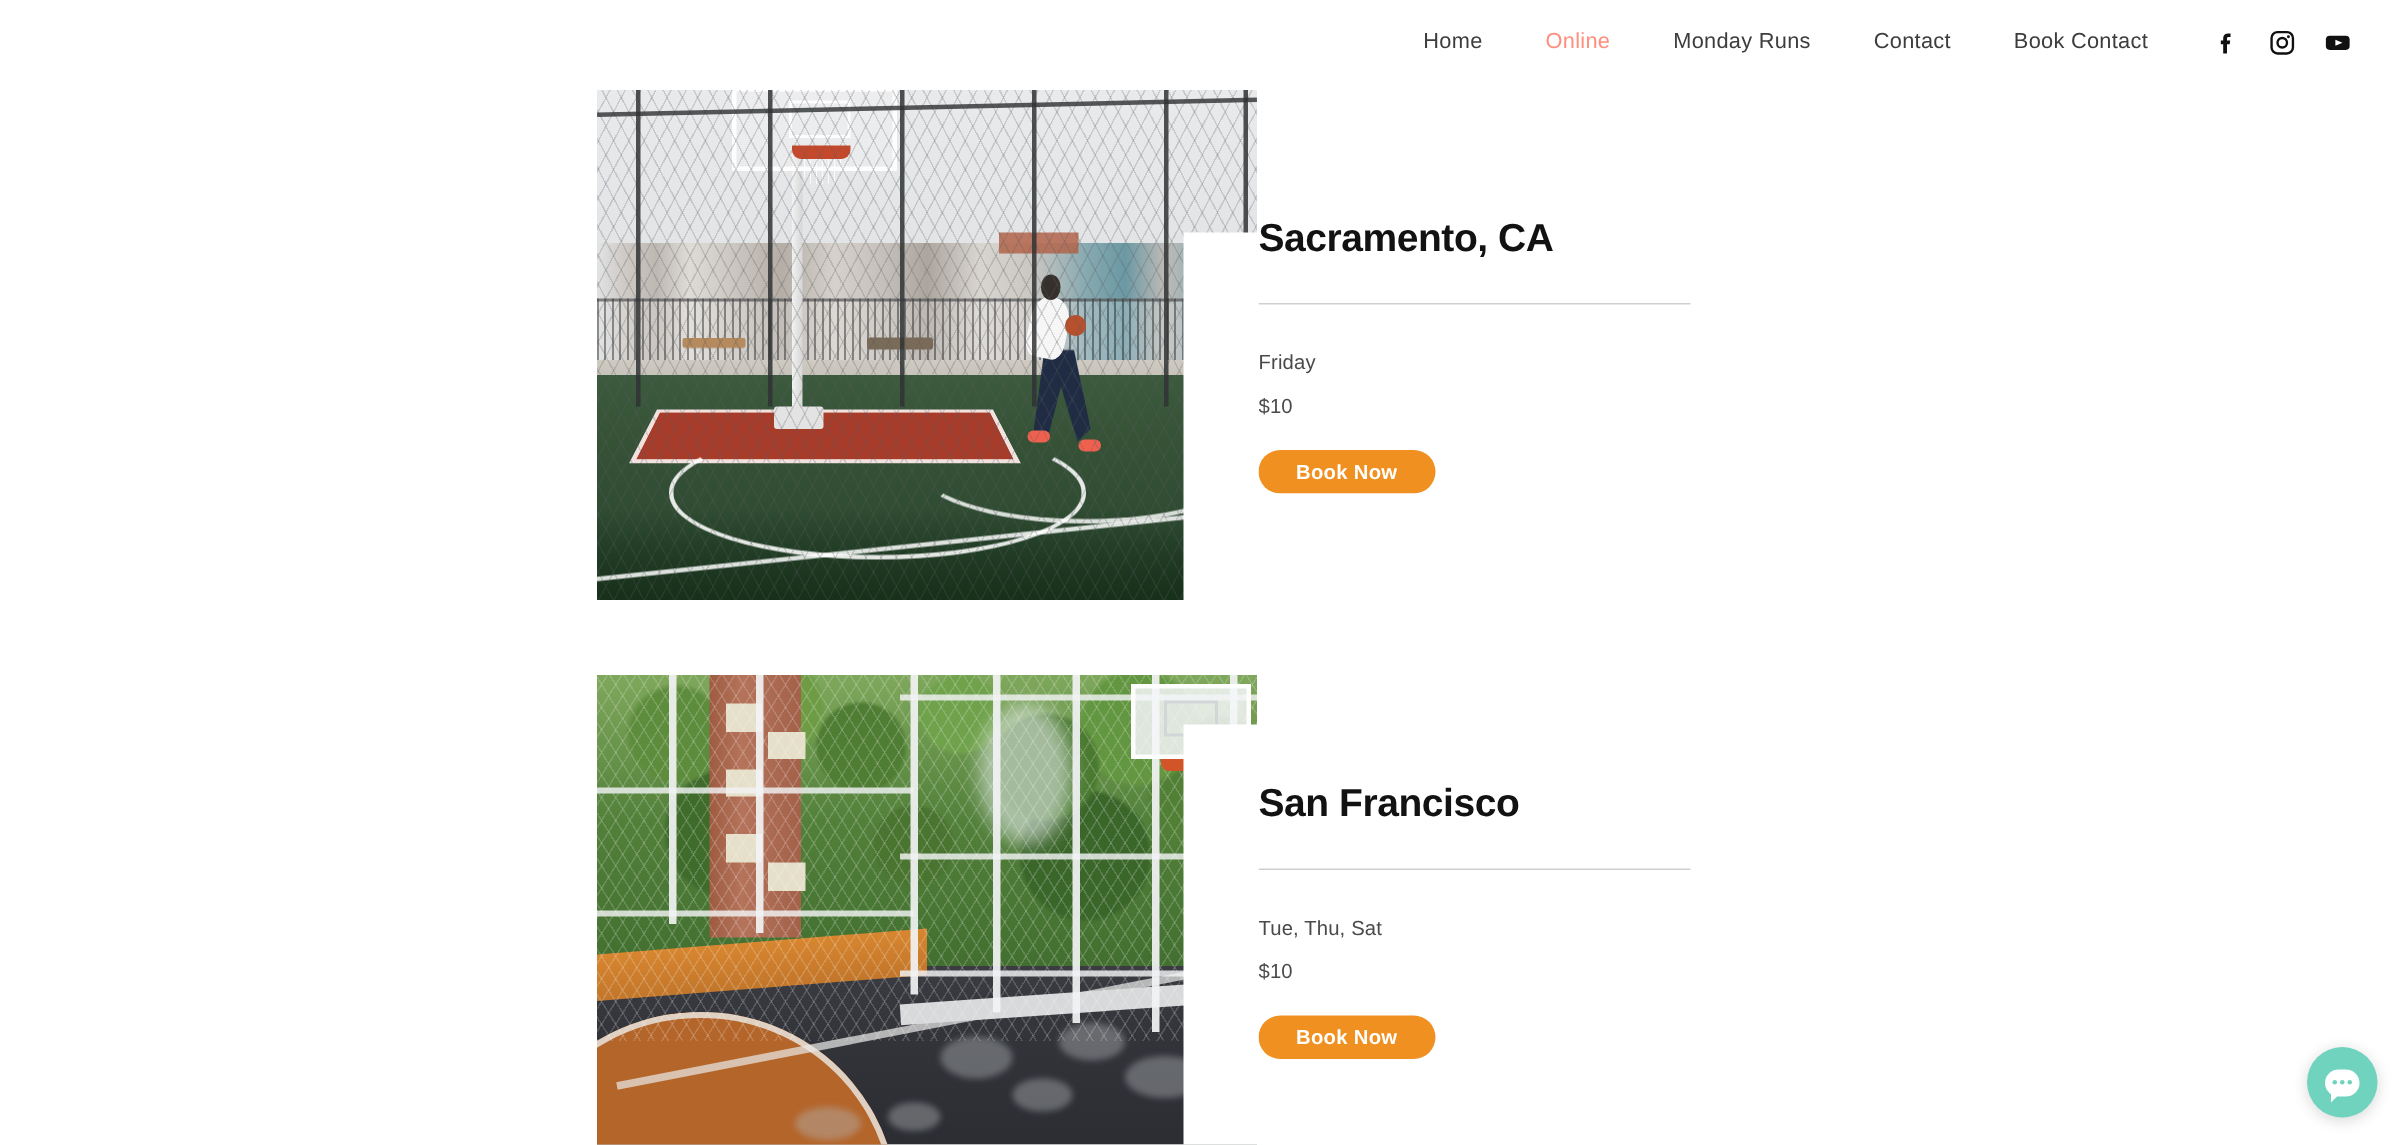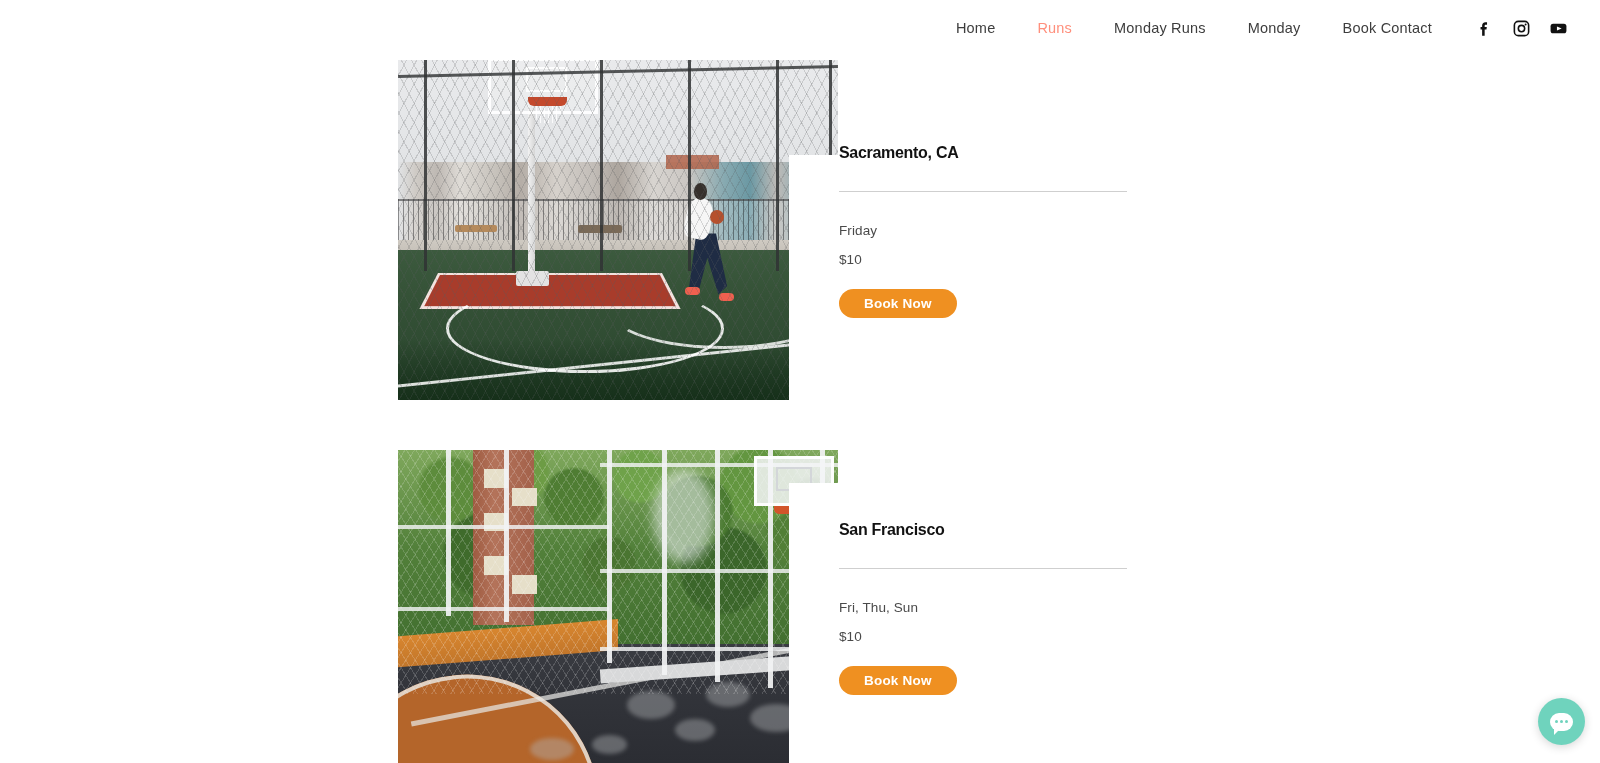--- a/index.html
+++ b/index.html
@@ -334,21 +334,21 @@
   .card {
     position: absolute;
     left: 839px;
     width: 300px;
     z-index: 30;
   }
   #card-sacramento { top: 84px; }
   #card-sanfrancisco { top: 71px; }
 
   .card-title {
-    font-size: 16px;
+    font-size: 26px;
     font-weight: bold;
     color: #121212;
     letter-spacing: -0.3px;
     line-height: 1.1;
     margin: 0;
     white-space: nowrap;
   }
   .card-divider {
     width: 288px;
     height: 1px;
@@ -429,23 +429,23 @@
 </style>
 </head>
 <body>
 
 <div id="page">
 
   <div id="site-header">
     <div id="nav-wrap">
 
       <a class="nav-link">Home</a>
-      <a class="nav-link is-active">Runs</a>
+      <a class="nav-link is-active">Online</a>
       <a class="nav-link">Monday Runs</a>
-      <a class="nav-link">Monday</a>
+      <a class="nav-link">Contact</a>
       <a class="nav-link">Book Contact</a>
 
       <div id="social-icons">
         <span class="social-icon">
           <svg width="19" height="19" viewBox="0 0 24 24" aria-hidden="true">
             <path fill="#111111" d="M15.2 4.2h-2.1c-2.5 0-4.1 1.6-4.1 4.1v1.9H7v3.1h2V21h3.2v-7.7h2.3l.4-3.1h-2.7V8.6c0-.9.3-1.4 1.4-1.4h1.6V4.2z"></path>
           </svg>
         </span>
         <span class="social-icon">
           <svg width="19" height="19" viewBox="0 0 24 24" aria-hidden="true">
@@ -558,21 +558,21 @@
         <div class="court2-board-inner"></div>
         <div class="court2-rim"></div>
       </div>
     </div>
 
     <div class="photo-notch" id="notch-sanfrancisco" style="left:789px;top:33px;width:60px;height:280px;"></div>
 
     <div class="card" id="card-sanfrancisco">
       <h2 class="card-title">San Francisco</h2>
       <div class="card-divider"></div>
-      <div class="card-meta">Fri, Thu, Sun</div>
+      <div class="card-meta">Tue, Thu, Sat</div>
       <div class="card-price">$10</div>
       <button class="book-button">Book Now</button>
     </div>
 
   </div>
 
   <div id="chat-widget">
     <div id="chat-bubble-icon">
       <span class="chat-dot d1"></span>
       <span class="chat-dot d2"></span>

